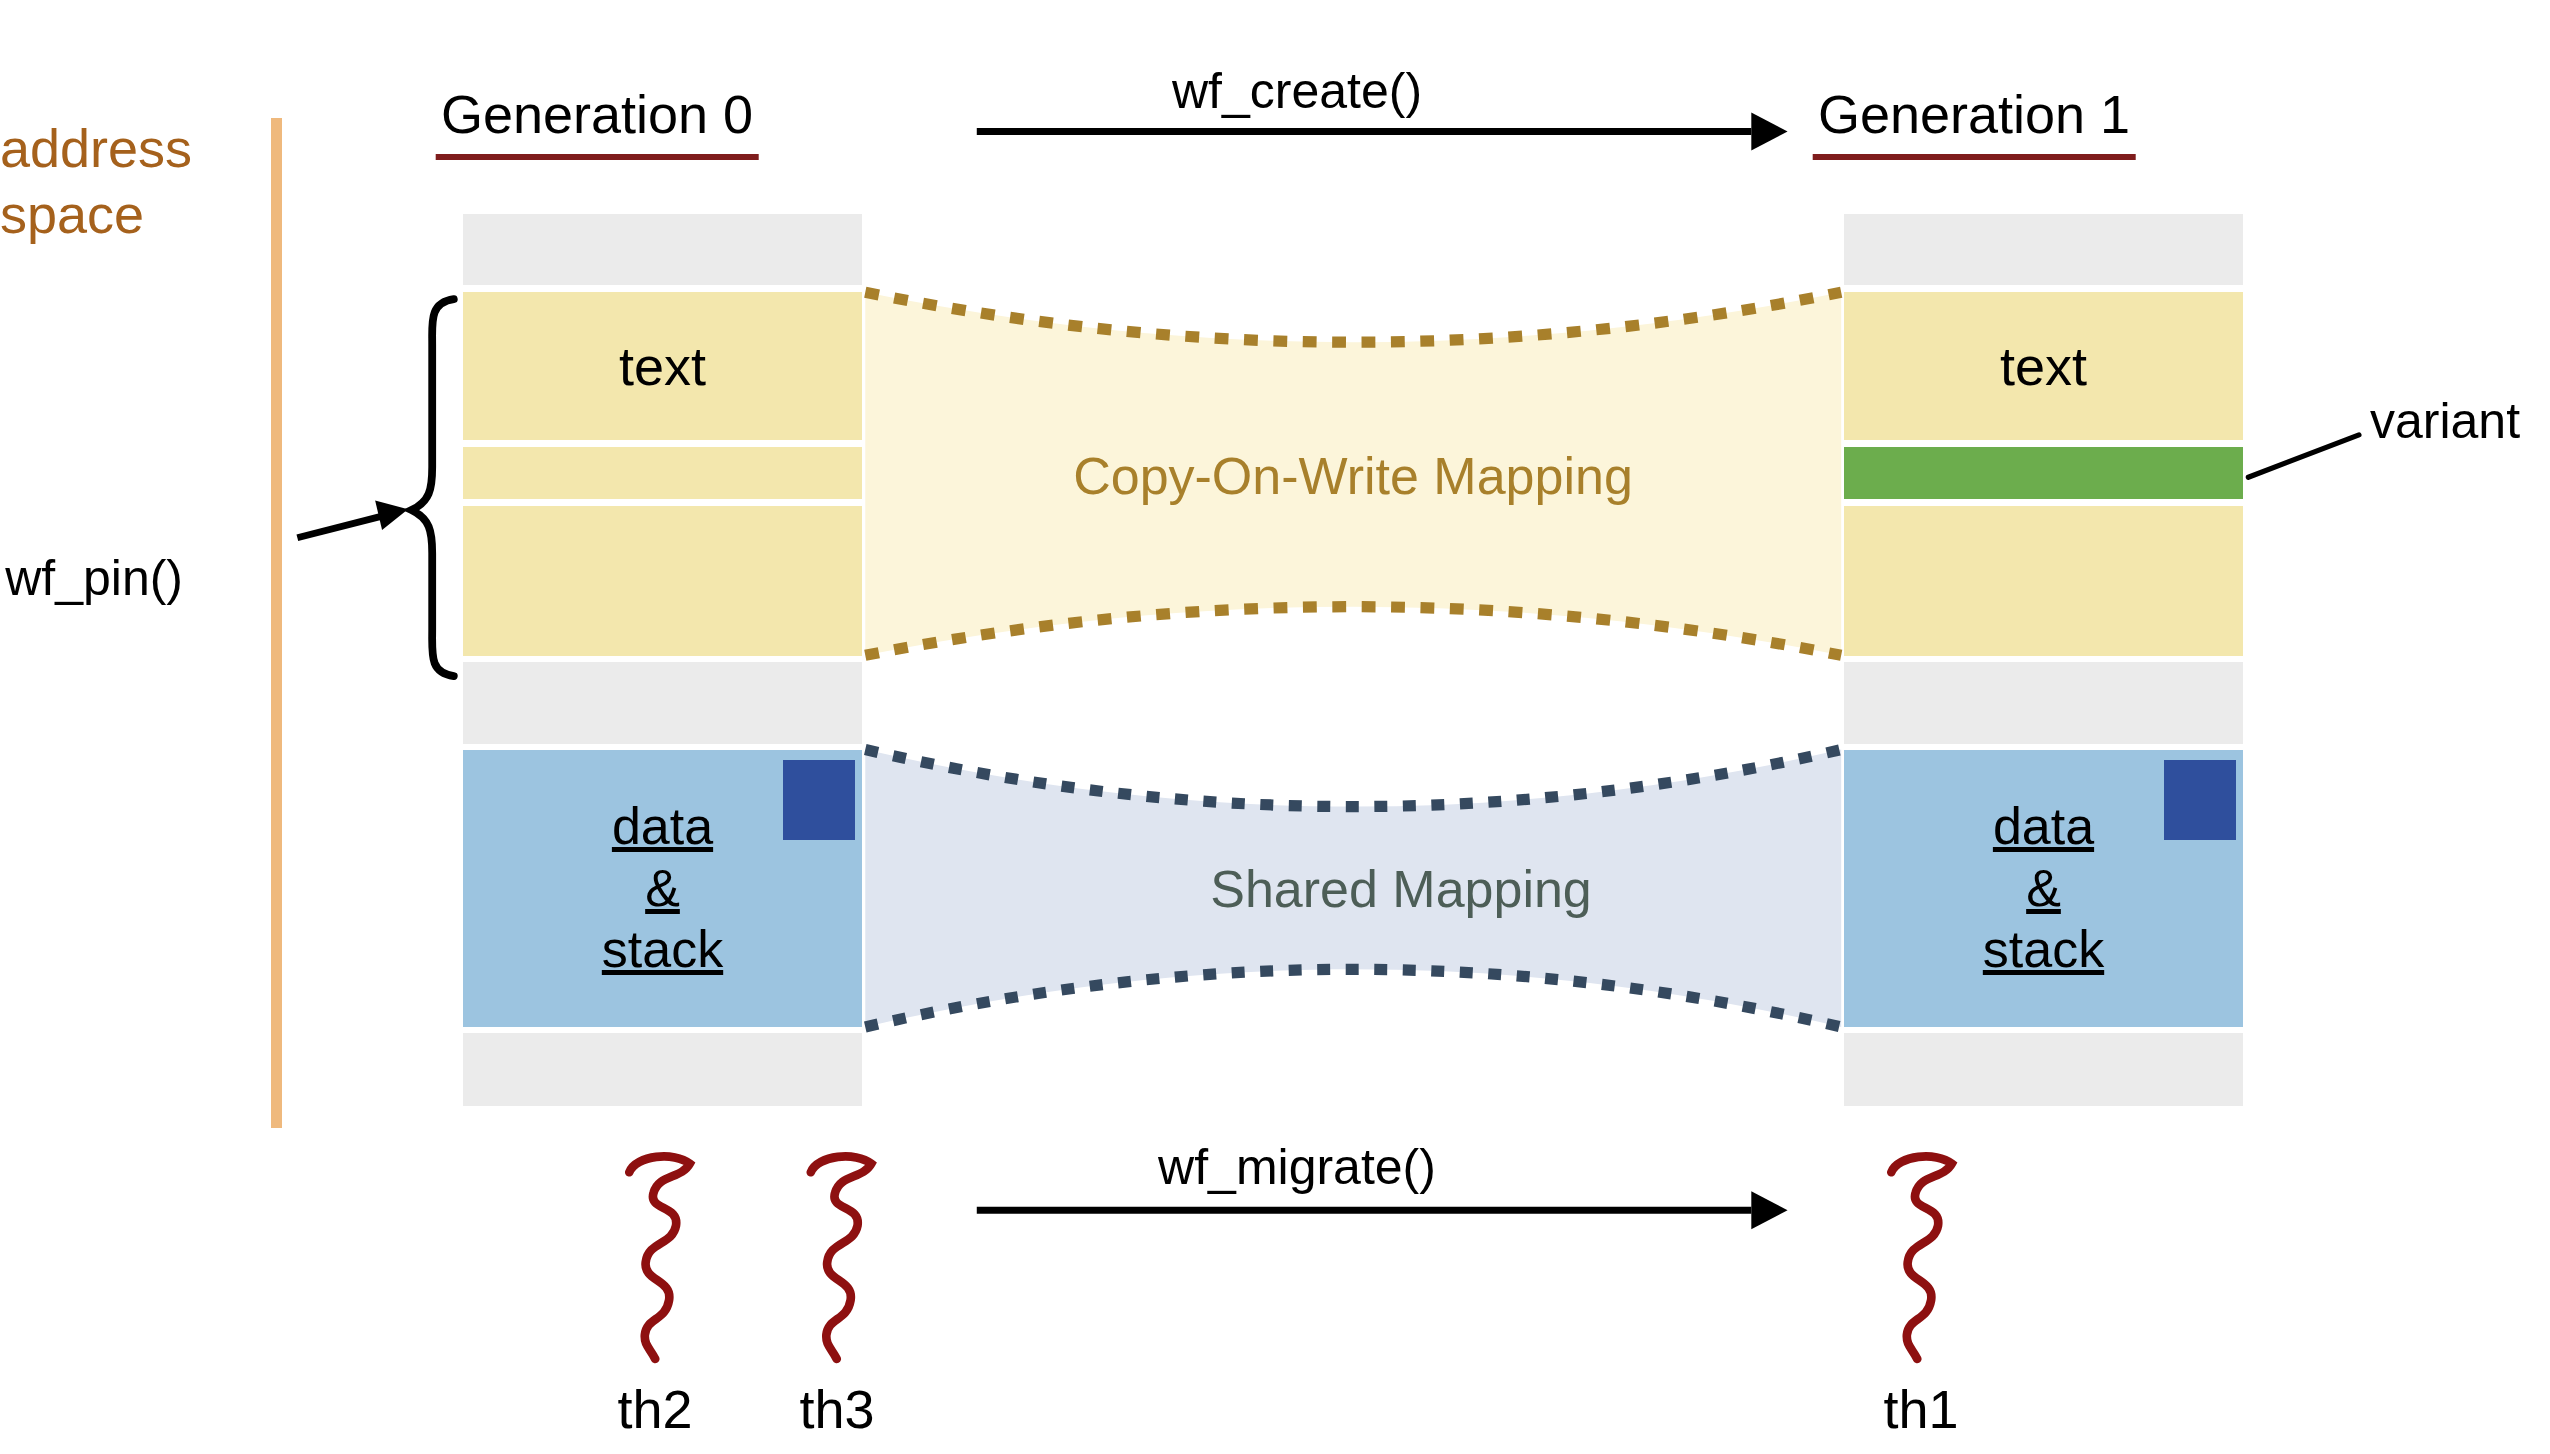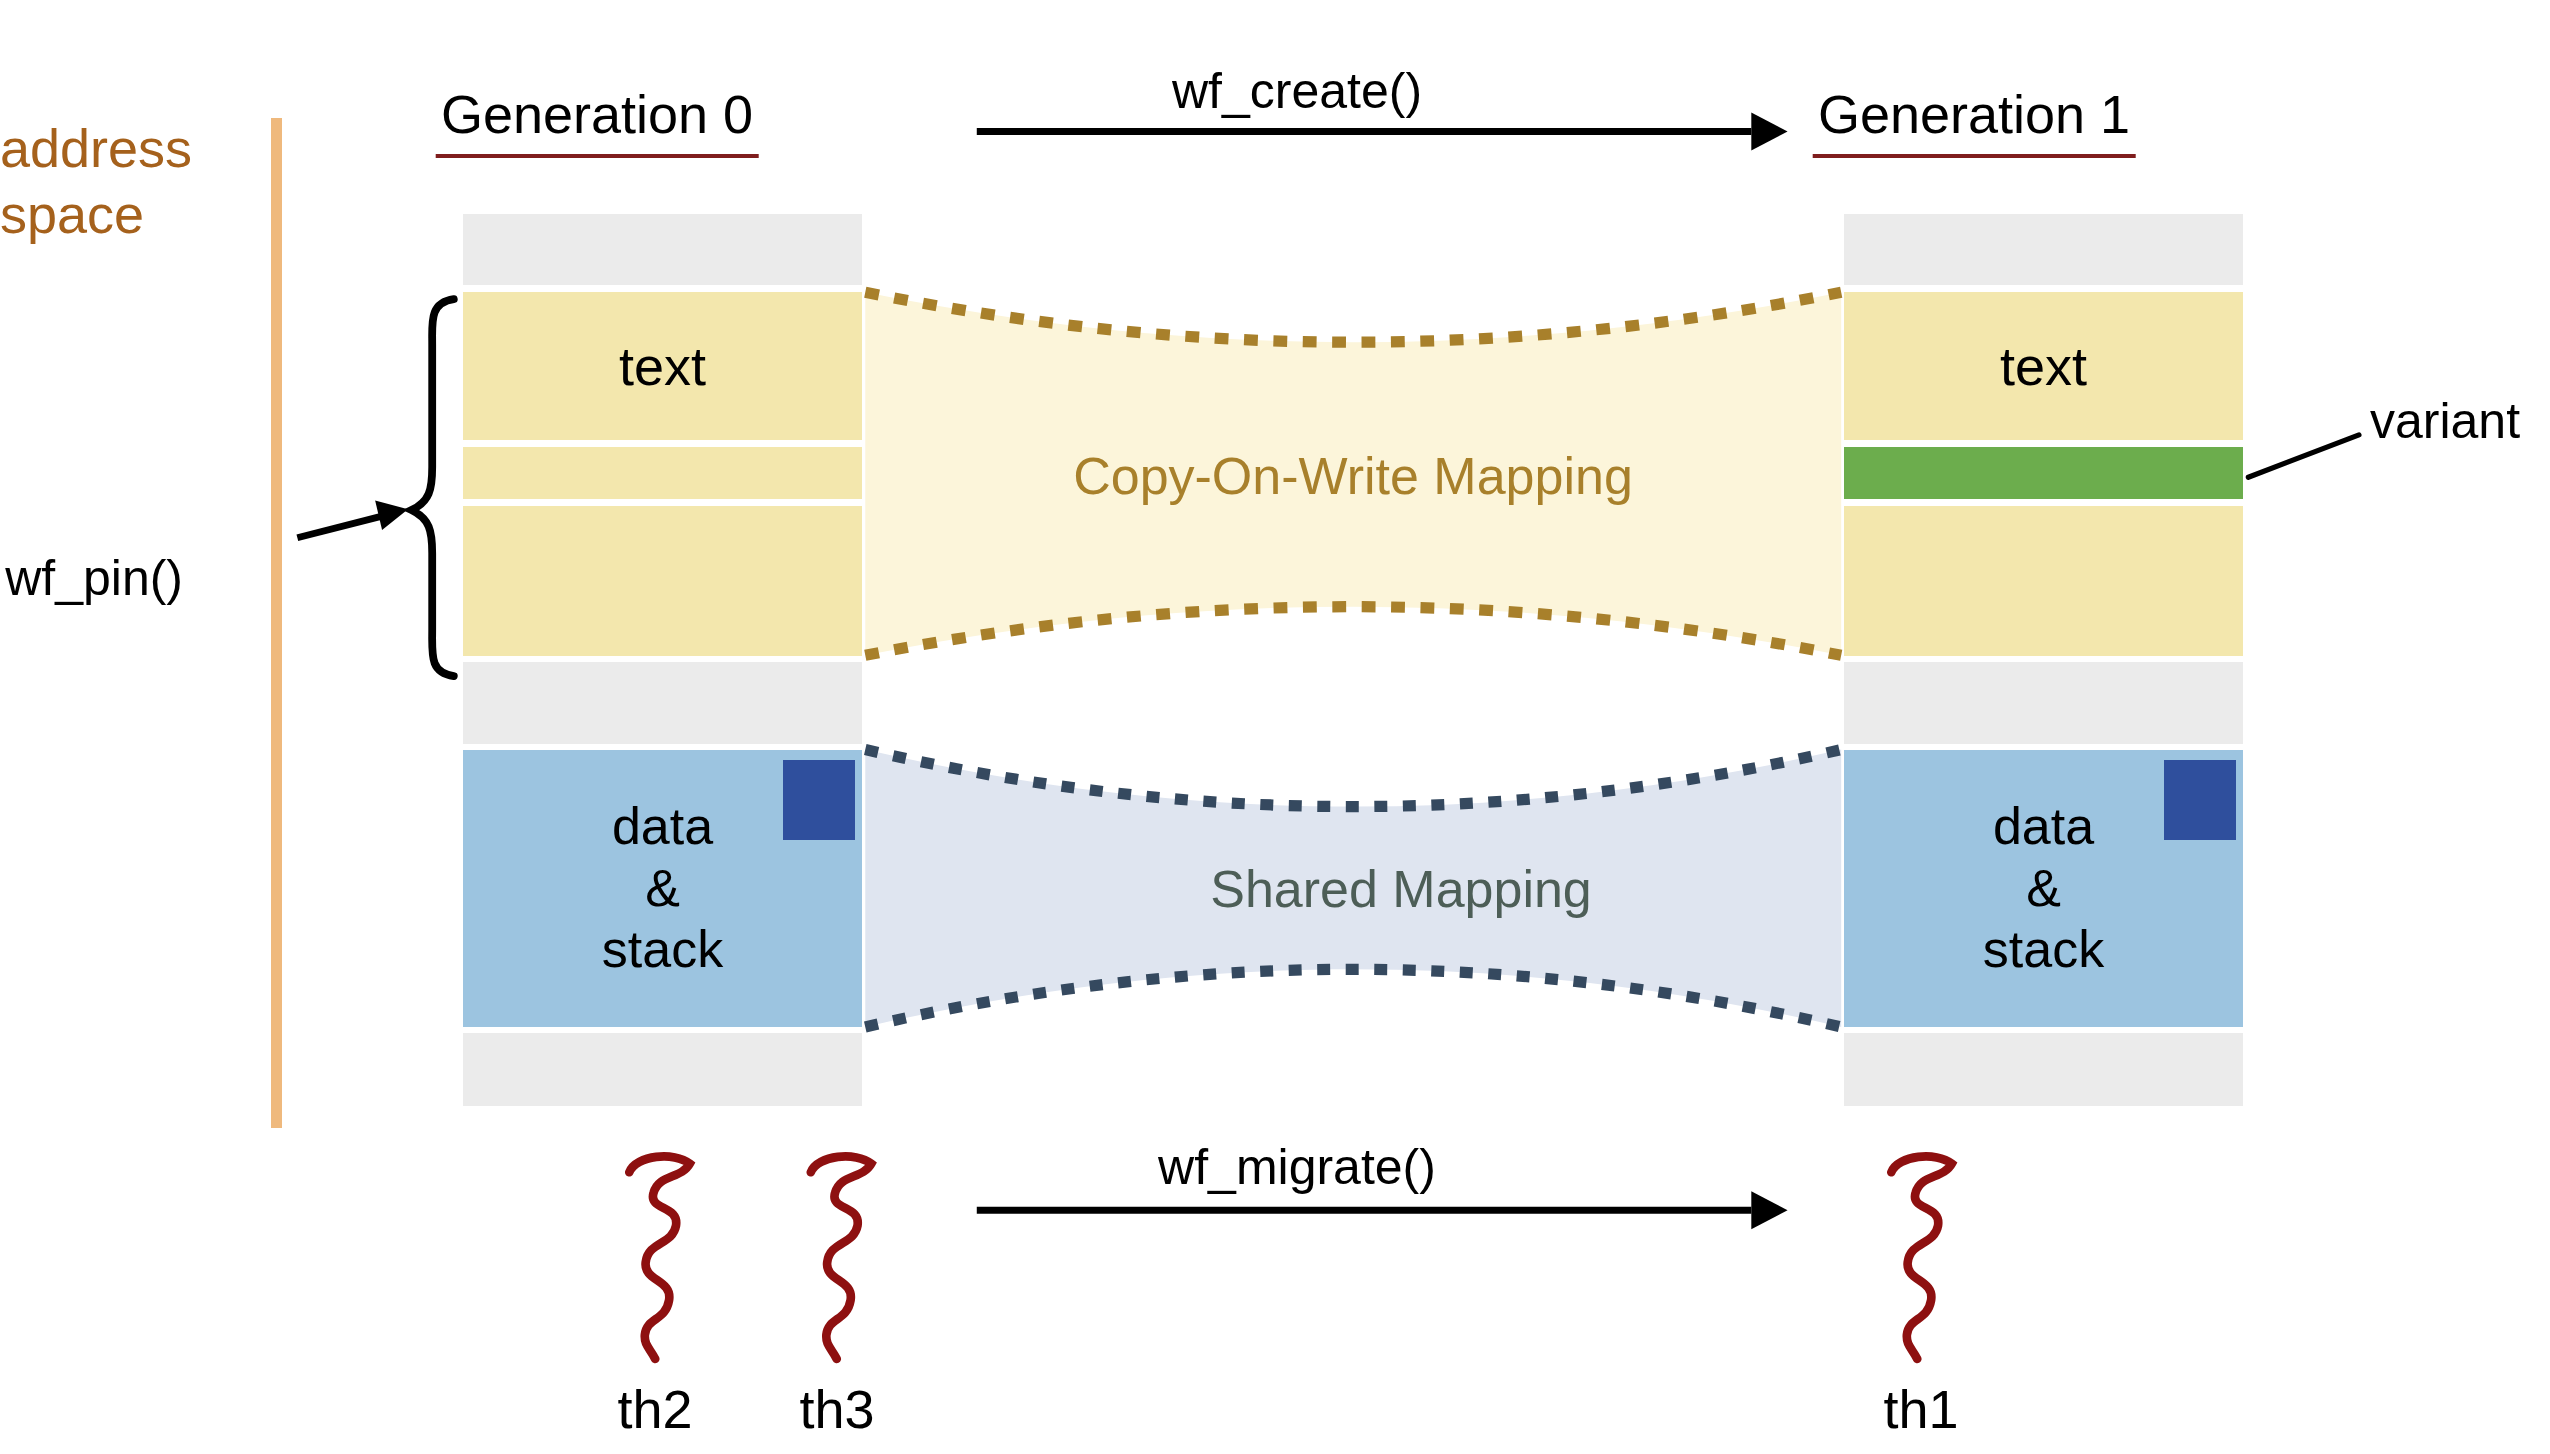--- a/index.html
+++ b/index.html
@@ -4,28 +4,28 @@
 <style>
   html,body{margin:0;padding:0;background:#fff;}
   .canvas{position:relative;width:2550px;height:1455px;background:#fff;overflow:hidden;
           font-family:"Liberation Sans",sans-serif;color:#000;}
   .abs{position:absolute;}
   svg.layer{position:absolute;left:0;top:0;width:2550px;height:1455px;}
   .addr{left:0;top:116px;width:247px;text-align:left;font-size:54px;line-height:1.22;
         color:var(--address-text-brown);}
   .axis{left:271px;top:118px;width:11.2px;height:1010px;background:var(--axis-orange);}
   .gen-title{top:83px;transform:translateX(-50%);font-size:54px;font-weight:400;
-             padding:0 5.2px 8.6px 5.2px;border-bottom:4px solid #7f1d1d;white-space:nowrap;}
+             padding:0 5.2px 8.6px 5.2px;border-bottom:6px solid #7f1d1d;white-space:nowrap;}
   .fn-label{transform:translateX(-50%);font-size:50px;white-space:nowrap;}
   .col{top:0;height:100%;}
   .seg{position:absolute;left:0;width:100%;display:flex;align-items:center;justify-content:center;}
   .seg-gray{background:var(--segment-gray);}
   .seg-yellow{background:var(--segment-yellow);}
   .seg-green{background:var(--segment-green);}
-  .seg-blue{background:var(--segment-blue);}
+  .seg-blue{background:var(--segment-blue);text-decoration:underline;}
   .seg-label{font-size:54px;color:#000;}
   .stack-label{font-size:52px;line-height:1.18;text-align:center;}
   .pin-square{position:absolute;left:320px;top:9.5px;width:72px;height:80px;
               background:var(--pinned-square-blue);}
   .map-label{transform:translate(-50%,-50%);font-size:52px;white-space:nowrap;}
   .cow-label{color:var(--cow-border);}
   .shared-label{color:var(--shared-text);}
   .wf-pin{left:5.2px;top:549px;font-size:50px;white-space:nowrap;}
   .variant{left:2370px;top:392px;font-size:50px;white-space:nowrap;}
   .thread-label{top:1378px;transform:translateX(-50%);font-size:54px;}

